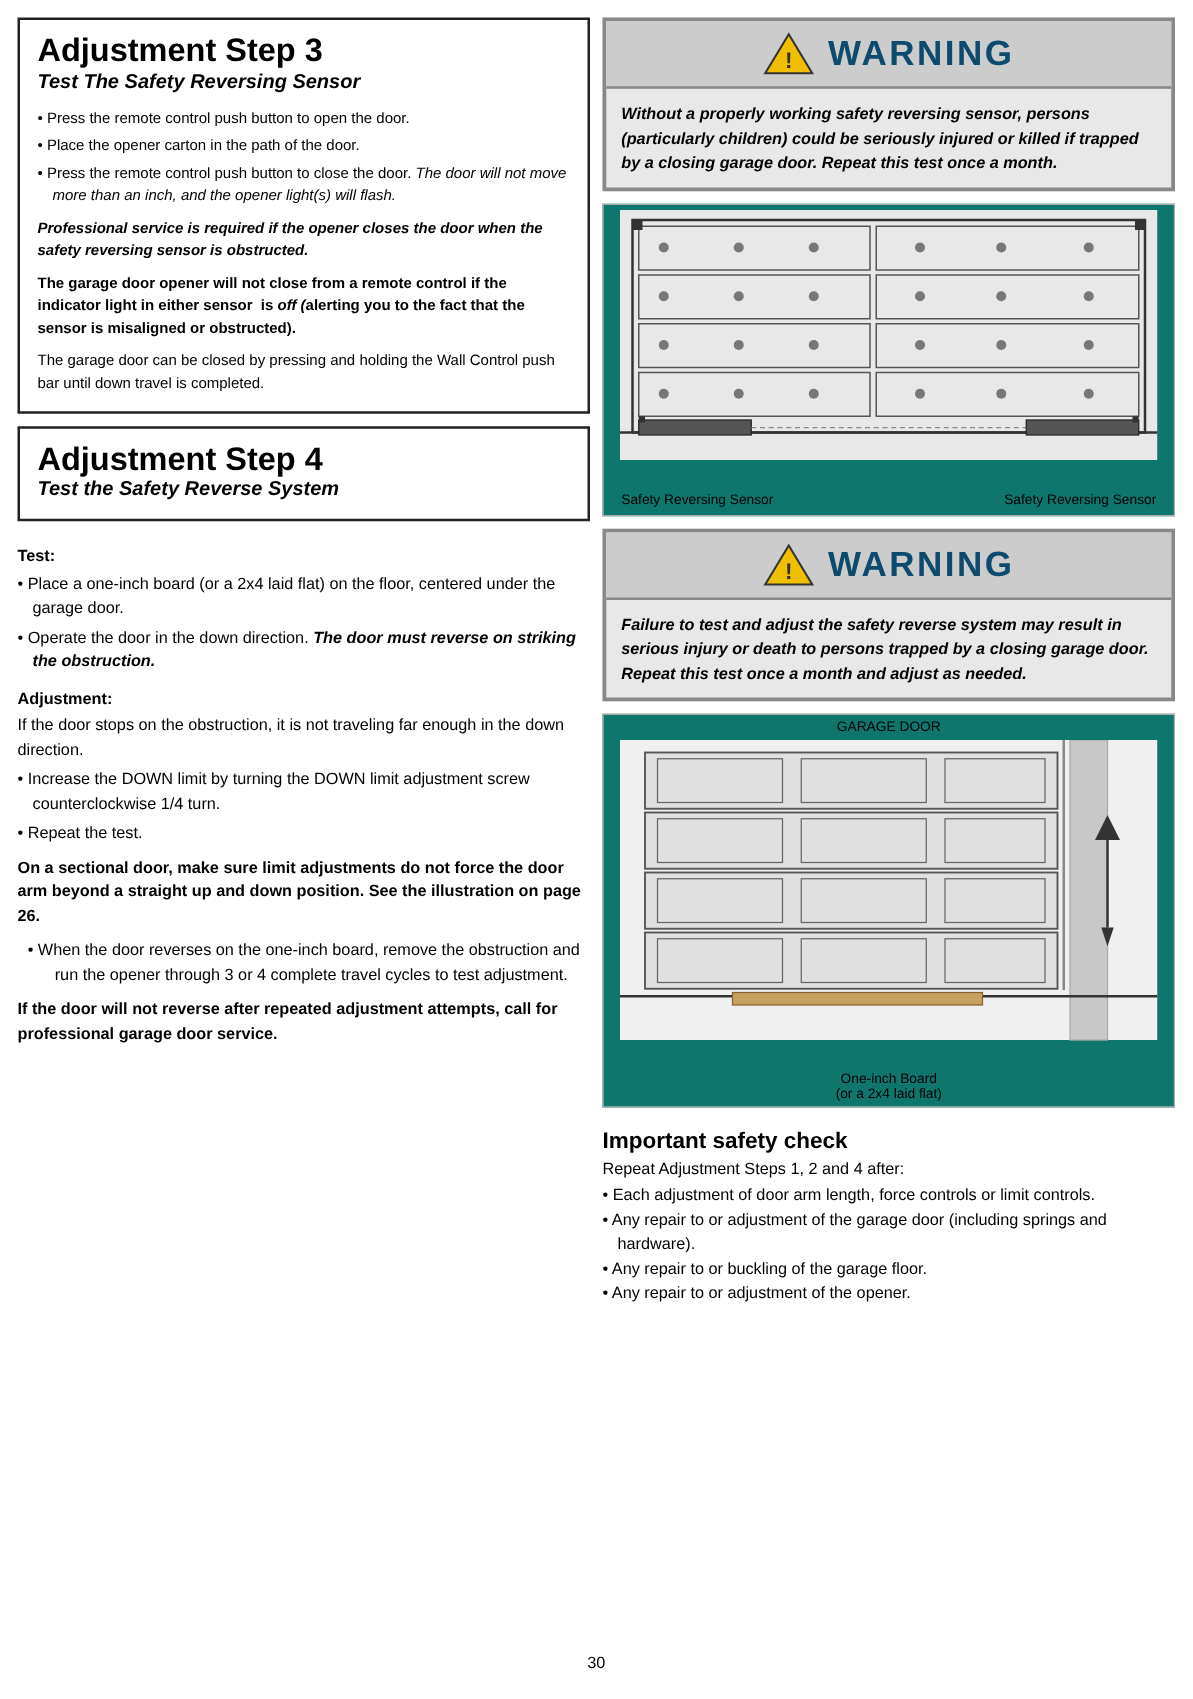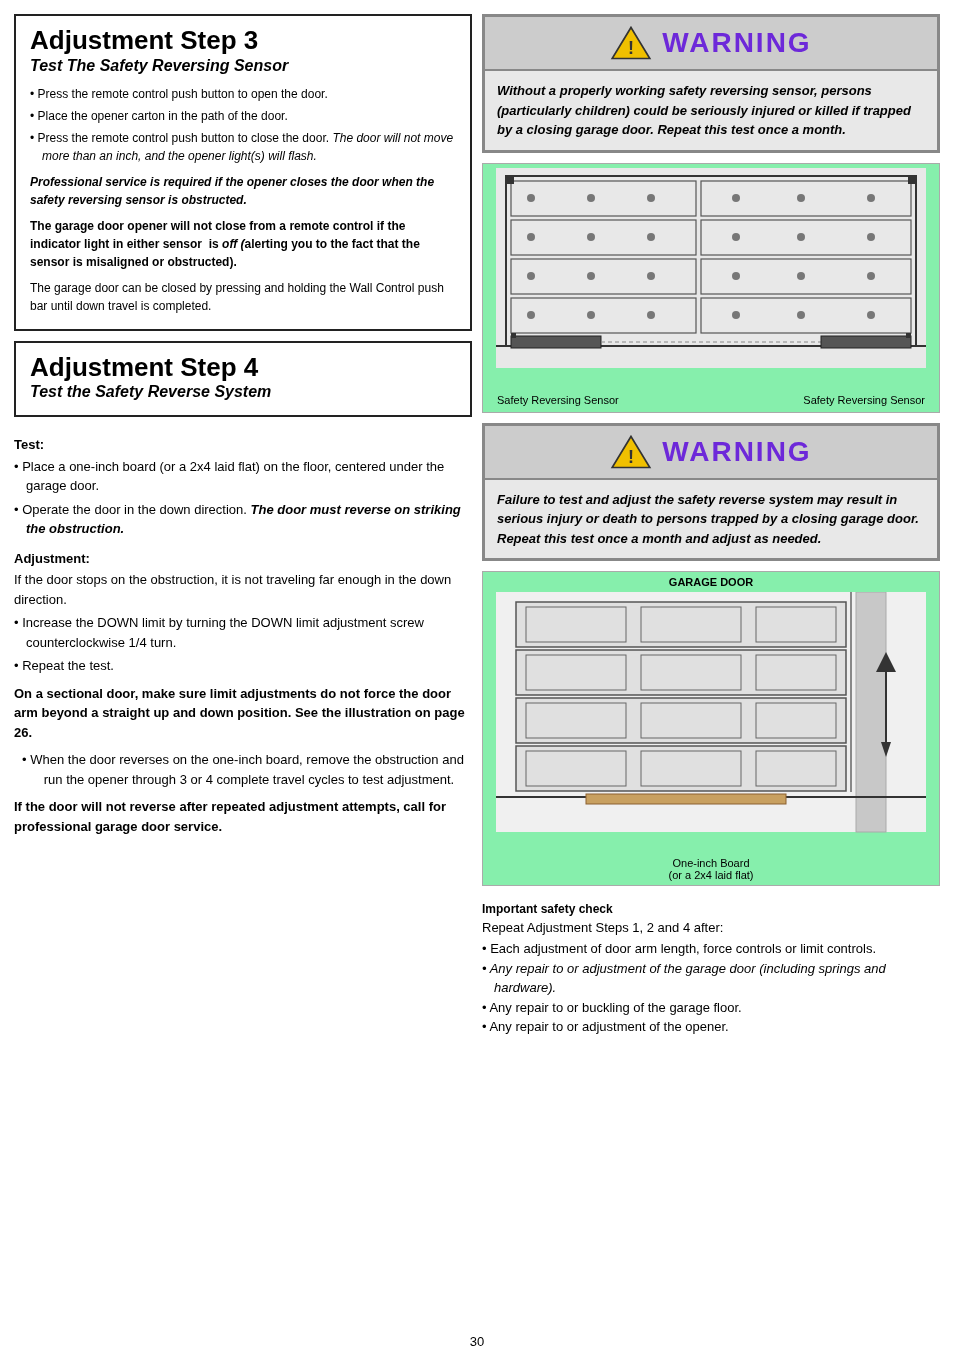--- a/index.html
+++ b/index.html
@@ -66,63 +66,63 @@
     }
     .warning-triangle {
       width: 42px;
       height: 36px;
       flex-shrink: 0;
     }
     .warning-title-text {
       font-size: 28px;
       font-weight: 900;
       letter-spacing: 2px;
-      color: #6d28d9;
+      color: #0c4a6e;
       font-family: Arial Black, Arial, sans-serif;
     }
     .warning-body {
       padding: 10px 12px;
       font-size: 13px;
       line-height: 1.5;
       font-style: italic;
     }
 
     
     .diagram-box {
       border: 1px solid #aaa;
-      background: #86efac;
+      background: #0f766e;
       padding: 4px;
       text-align: center;
     }
     .diagram-caption {
       font-size: 11px;
       display: flex;
       justify-content: space-between;
       padding: 3px 10px 2px 10px;
     }
 
     
     .safety-check {
       margin-top: 6px;
     }
     .safety-check-title {
-      font-size: 12px;
+      font-size: 18px;
       font-weight: bold;
       margin-bottom: 4px;
     }
     .safety-check-subtitle {
       font-weight: normal;
       font-size: 13px;
       margin-bottom: 4px;
     }
 
     
     .page-number {
       position: absolute;
-      bottom: 10px;
+      bottom: 22px;
       left: 50%;
       transform: translateX(-50%);
       font-size: 13px;
     }
 
     .main-layout {
       display: grid;
       grid-template-columns: 1fr 1fr;
       gap: 10px;
       padding: 14px 14px 36px 14px;
@@ -299,21 +299,21 @@
           <text x="25" y="36" text-anchor="middle" font-size="22" font-weight="bold" fill="#333">!</text>
         </svg>
         <span class="warning-title-text">WARNING</span>
       </div>
       <div class="warning-body">
         <span class="bold-italic">Failure to test and adjust the safety reverse system may result in serious injury or death to persons trapped by a closing garage door. Repeat this test once a month and adjust as needed.</span>
       </div>
     </div>
 
     <div class="diagram-box">
-      <div style="font-size:11px; font-weight:bold; margin-bottom:4px;">GARAGE DOOR</div>
+      <div style="font-size:11px; font-weight:normal; margin-bottom:4px;">GARAGE DOOR</div>
       <svg width="430" height="260" viewBox="0 0 430 260" xmlns="http://www.w3.org/2000/svg">
 
         <rect x="0" y="0" width="430" height="240" fill="#f0f0f0"></rect>
 
         <rect x="360" y="0" width="30" height="240" fill="#c8c8c8" stroke="#aaa" stroke-width="1"></rect>
 
         <rect x="20" y="10" width="330" height="45" fill="#e0e0e0" stroke="#555" stroke-width="1.5"></rect>
         <rect x="30" y="15" width="100" height="35" fill="none" stroke="#666" stroke-width="1"></rect>
         <rect x="145" y="15" width="100" height="35" fill="none" stroke="#666" stroke-width="1"></rect>
         <rect x="260" y="15" width="80" height="35" fill="none" stroke="#666" stroke-width="1"></rect>
@@ -348,21 +348,21 @@
         <span>One-inch Board</span><br>
         <span>(or a 2x4 laid flat)</span>
       </div>
     </div>
 
     <div class="safety-check">
       <div class="safety-check-title">Important safety check</div>
       <div class="safety-check-subtitle">Repeat Adjustment Steps 1, 2 and 4 after:</div>
       <ul style="list-style:none; padding:0; font-size:13px; line-height:1.5;">
         <li style="padding-left:12px; text-indent:-12px;">• <span>Each adjustment of door arm length,  force controls or limit controls.</span></li>
-        <li style="padding-left:12px; text-indent:-12px;font-style:italic;">• <span>Any repair to or adjustment of the garage door (including springs and hardware).</span></li>
+        <li style="padding-left:12px; text-indent:-12px;">• <span>Any repair to or adjustment of the garage door (including springs and hardware).</span></li>
         <li style="padding-left:12px; text-indent:-12px;">• <span>Any repair to or buckling of the garage floor.</span></li>
         <li style="padding-left:12px; text-indent:-12px;">• <span>Any repair to or adjustment of the opener.</span></li>
       </ul>
     </div>
 
   </div>
 
   <div class="page-number" style="grid-column:1/-1;">30</div>
 </div>
 

